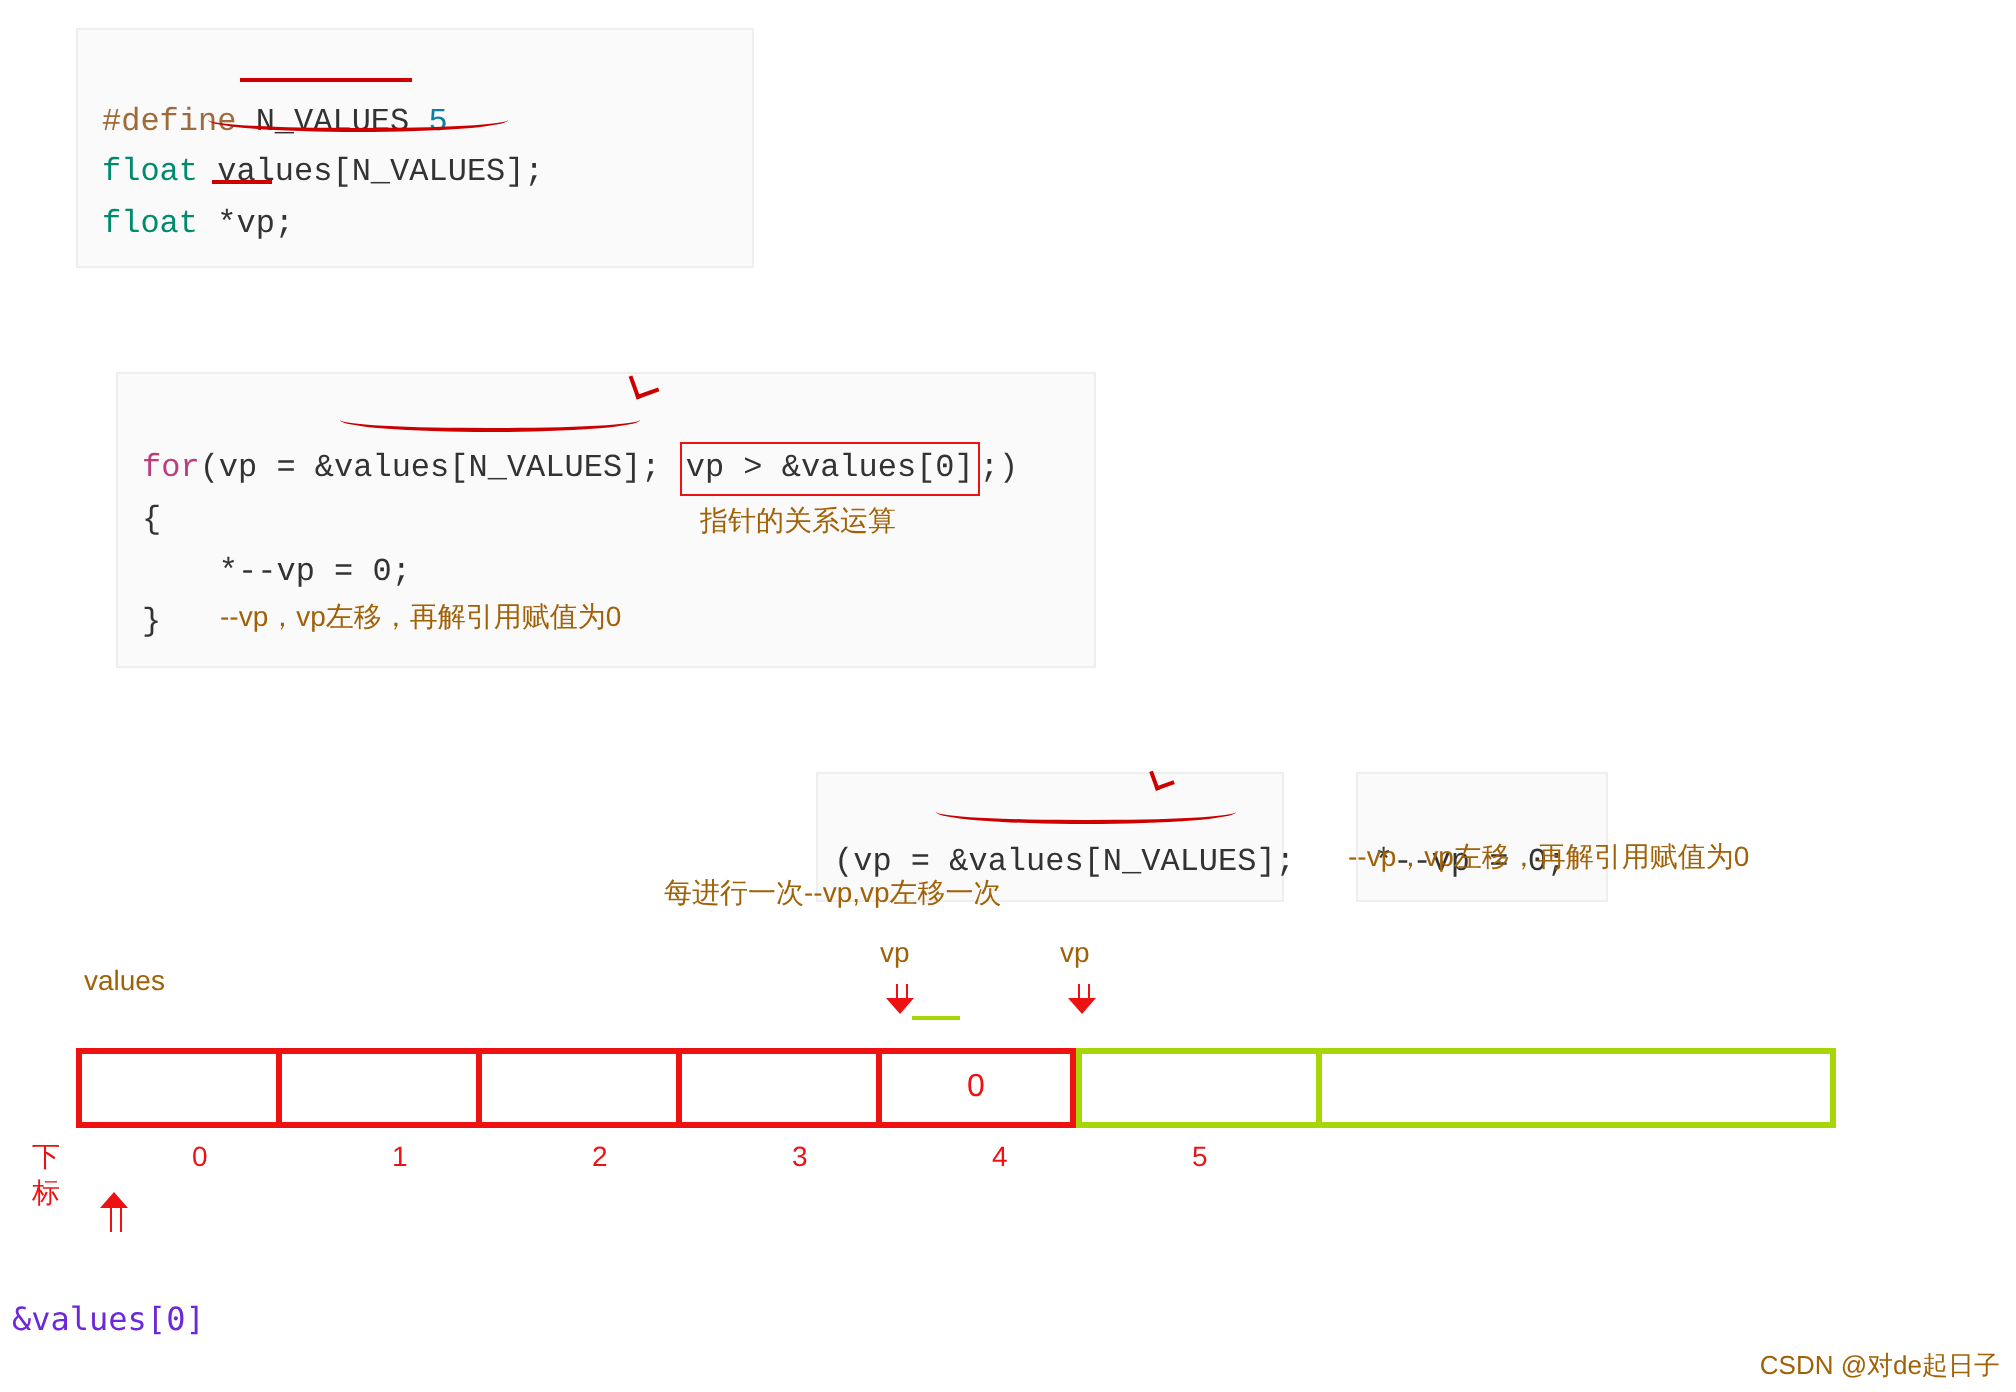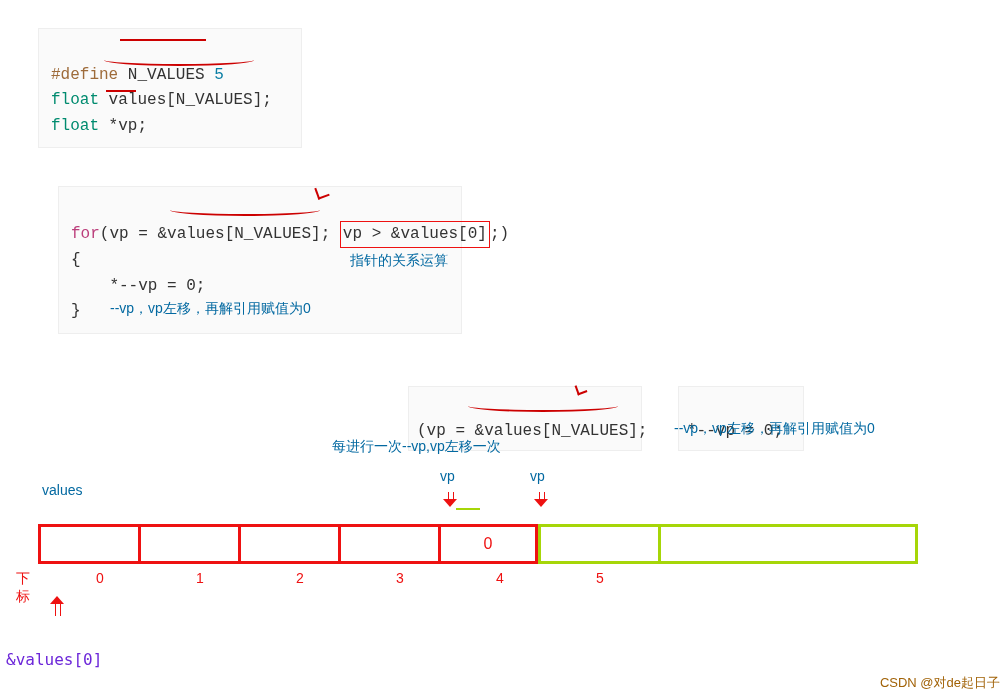--- a/index.html
+++ b/index.html
@@ -20,21 +20,21 @@
     border: 1px solid #eee;
     padding: 8px 12px;
     line-height: 1.6;
     white-space: pre;
   }
   .kw-pre  { color: #9e6b3a; }      
   .kw-type { color: #008b6f; }      
   .kw-flow { color: #bb3e7b; }      
   .num     { color: #0a7ea4; }
   .redbox  { border: 1px solid #e11; padding: 0 2px; display:inline-block; }
-  .anno-red { color: #0369a1; font-family: "Microsoft YaHei", Arial, sans-serif; font-size: 14px; position:absolute; white-space:nowrap; }
+  .anno-red { color: #a16207; font-family: "Microsoft YaHei", Arial, sans-serif; font-size: 14px; position:absolute; white-space:nowrap; }
   .cells-wrap { position:absolute; left:38px; top:524px; }
   .cell-row { display:flex; }
   .cell { height:40px; border:3px solid #e11; border-right:none; display:flex; align-items:center; justify-content:center; }
   .cell.last-red { border-right:3px solid #e11; }
   .cell.green { border-color:#a6d608; }
   .cell.green.last { border-right:3px solid #a6d608; }
   .idx-row { position:absolute; left:38px; top:570px; color:#e11; font-family:sans-serif; font-size:14px; }
   .watermark { position:absolute; right:8px; bottom:4px; font-family:sans-serif; font-size:13px; color:#a16207; }
   .arrow-down {
     width:14px; height:14px; position:relative;
@@ -57,31 +57,31 @@
   .underline-red {
     position:absolute; height:0; border-top:2px solid #c00;
   }
   .underline-curve {
     position:absolute; height:6px; border-bottom:2px solid #c00; border-radius: 0 0 50% 50% / 0 0 100% 100%;
   }
 </style>
 </head>
 <body>
 
-<div class="codeblock" style="left:38px; top:28px; width:264px;font-family:Liberation Mono, monospace;">
+<div class="codeblock" style="left:38px; top:14px; width:339px;font-family:Liberation Mono, monospace;">
 <span class="kw-pre">#define</span><span> N_VALUES </span><span class="num">5</span>
 <span class="kw-type">float</span><span> values[N_VALUES];</span>
 <span class="kw-type">float</span><span> *vp;</span>
 </div>
 
 <div class="underline-red" style="left:120px; top:39px; width:86px;"></div>
 <div class="underline-curve" style="left:104px; top:60px; width:150px;"></div>
 <div class="underline-red" style="left:106px; top:90px; width:30px;"></div>
 
-<div class="codeblock" style="left:58px; top:186px; width:404px;">
+<div class="codeblock" style="left:58px; top:186px; width:490px;">
 <span class="kw-flow">for</span><span>(vp = &amp;values[N_VALUES]; </span><span class="redbox">vp &gt; &amp;values[0]</span><span>;)</span>
 <span>{</span>
 <span>    *--vp = 0;</span>
 <span>}</span>
 </div>
 
 <div class="underline-curve" style="left:170px; top:210px; width:150px;"></div>
 
 <div style="position:absolute; left:316px; top:186px; width:12px; height:12px; border-left:2px solid #c00; border-bottom:2px solid #c00; transform:rotate(-20deg);"></div>
 

